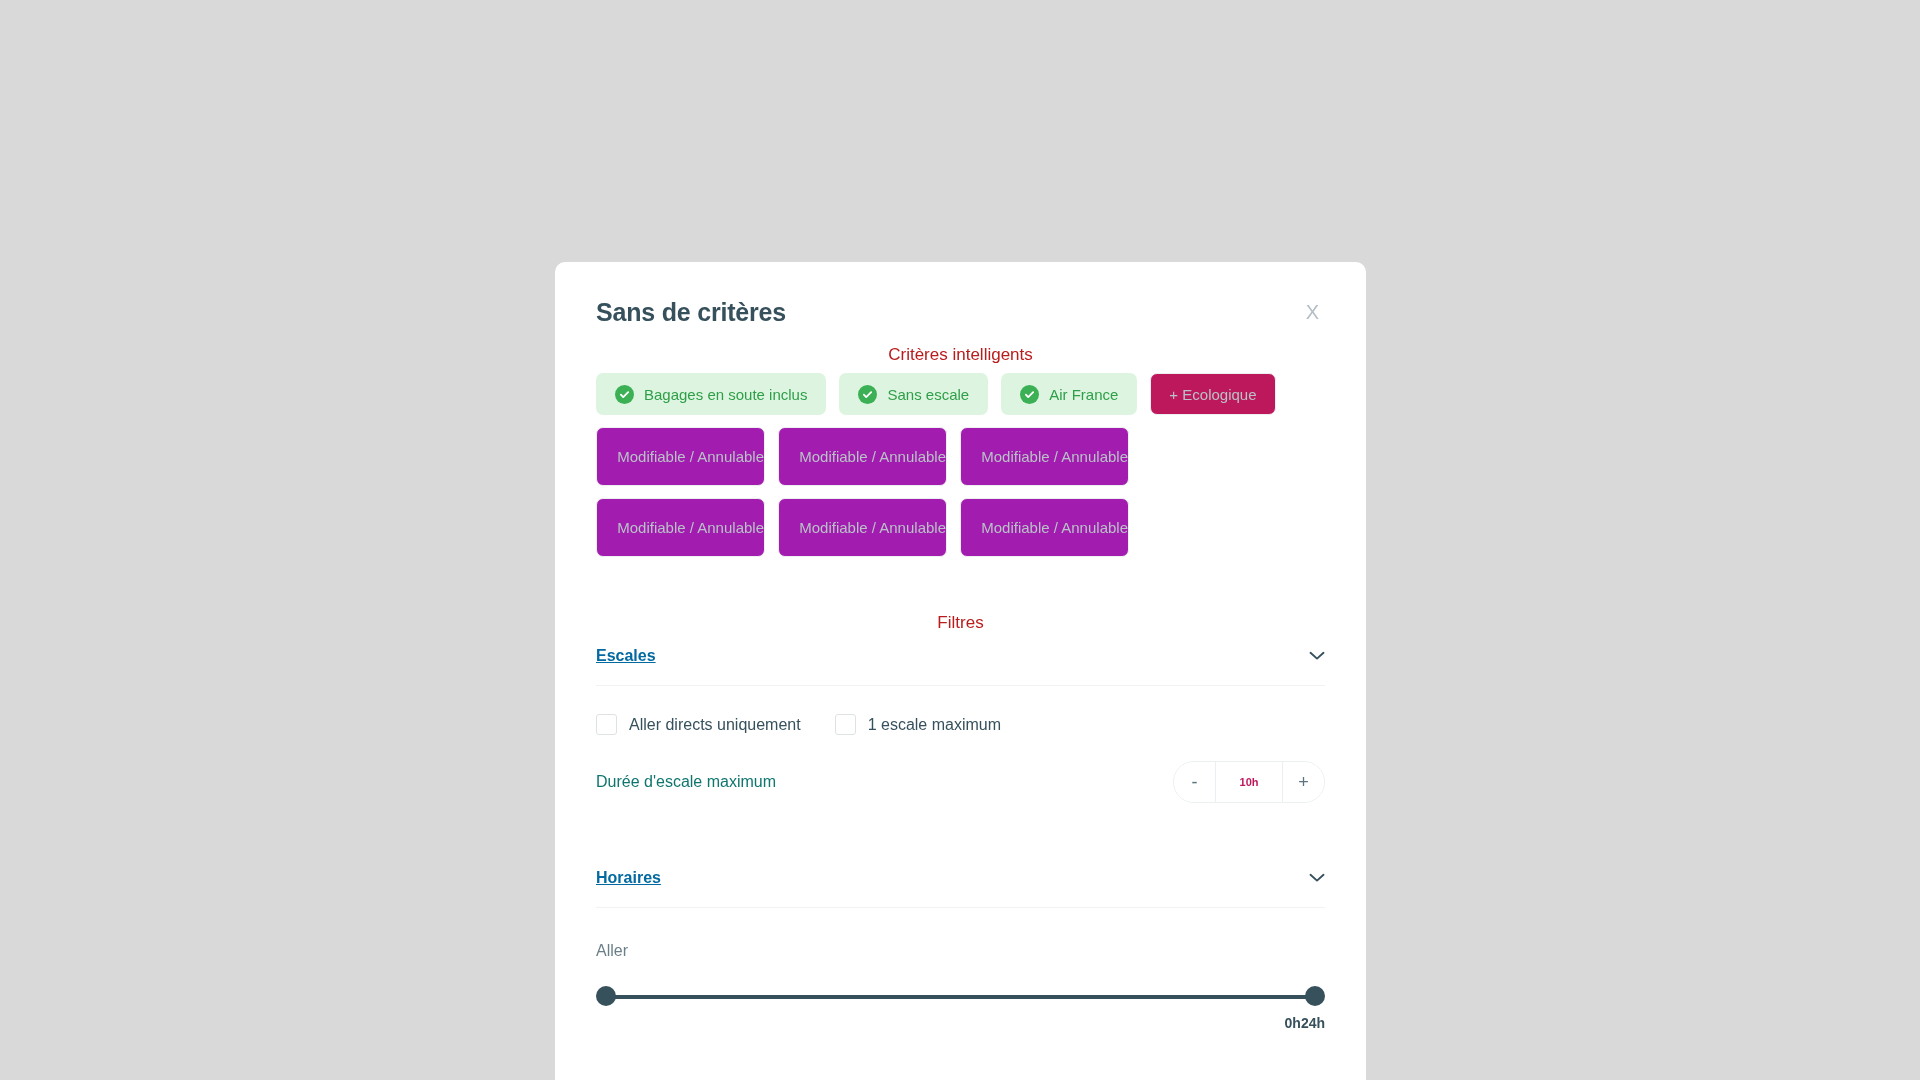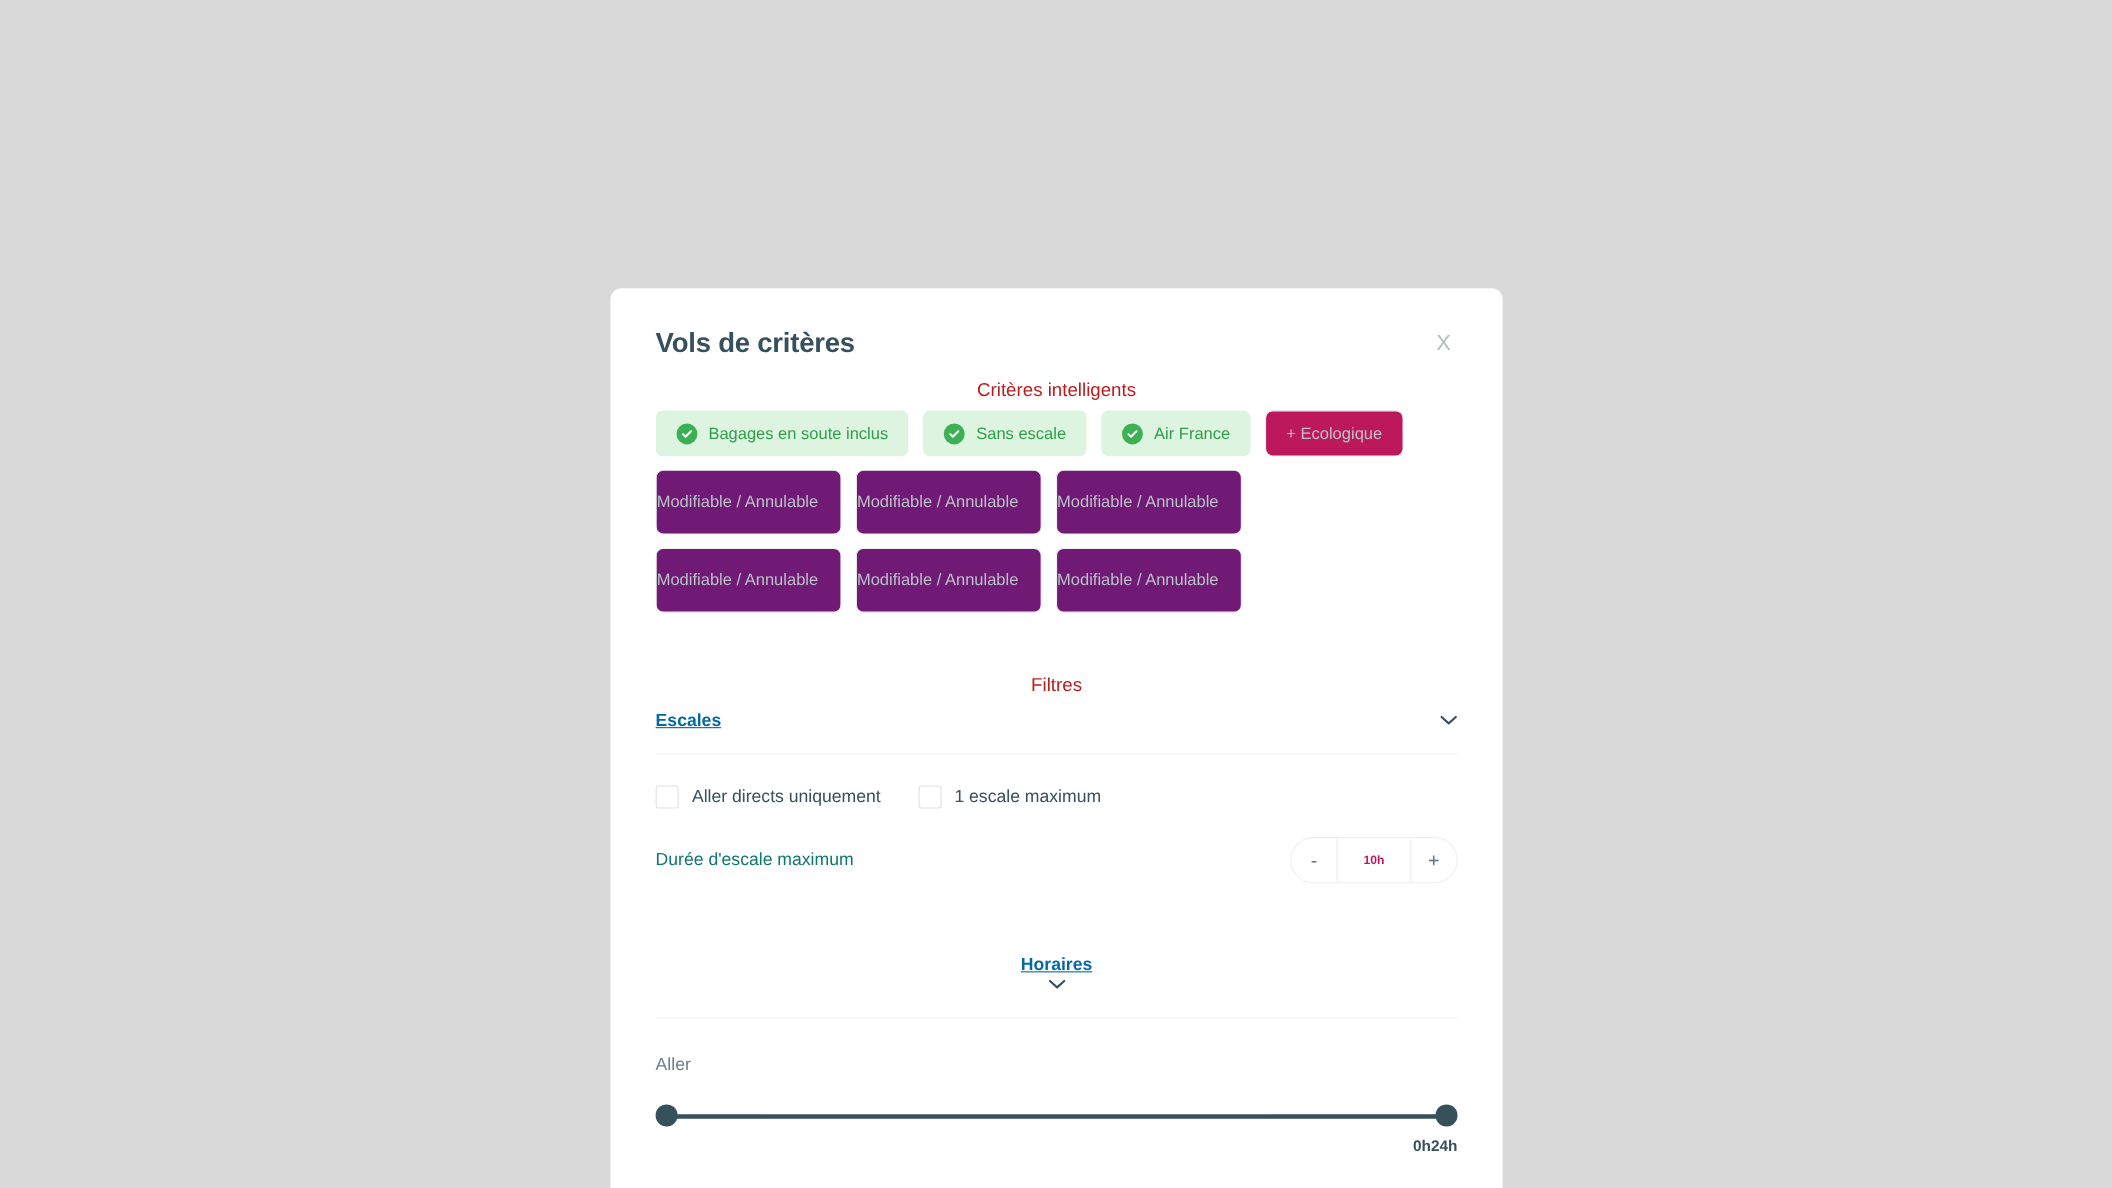--- a/index.html
+++ b/index.html
@@ -114,27 +114,27 @@
   .chip-ghost-row {
     display: flex;
     gap: 13px;
     margin-top: 12px;
   }
   .chip-ghost {
     width: 169px;
     height: 59px;
     display: flex;
     align-items: center;
-    justify-content: flex-start;
+    justify-content: flex-end;
     border: 1px solid #edf0f1;
     border-radius: 7px;
     color: #b9c2c7;
     font-size: 15px;
     cursor: pointer;
-    background: #701a75;
+    background: #a21caf;
   }
 
   
   .filtres-label { margin-top: 56px; }
 
   .accordion-head {
     display: flex;
     align-items: center;
     justify-content: space-between;
     padding: 14px 0 20px 0;
@@ -221,21 +221,21 @@
 
   .stepper-value {
     min-width: 66px;
     text-align: center;
     font-size: 11px;
     font-weight: bold;
     color: #be185d;
   }
 
   
-  .horaires-head { margin-top: 52px; flex-direction: column; }
+  .horaires-head { margin-top: 52px; }
 
   .sub-label {
     font-size: 16px;
     color: #6b7f89;
     margin-top: 34px;
   }
 
   .slider-wrap {
     position: relative;
     margin-top: 26px;
@@ -273,21 +273,21 @@
     color: #36505c;
   }
 </style>
 </head>
 <body>
 
 <div class="modal">
   <div class="modal-inner">
 
     <div class="modal-header">
-      <div class="modal-title">Vols de critères</div>
+      <div class="modal-title">Sans de critères</div>
       <button class="close-btn">X</button>
     </div>
 
     <div class="section-label">Critères intelligents</div>
 
     <div class="chip-row">
       <div class="chip selected">
         <span class="check-icon">
           <svg width="11" height="11" viewBox="0 0 12 12">
               <path d="M2 6.2 L4.6 8.8 L10 3.4" stroke="#ffffff" stroke-width="2" fill="none" stroke-linecap="round" stroke-linejoin="round"></path>

